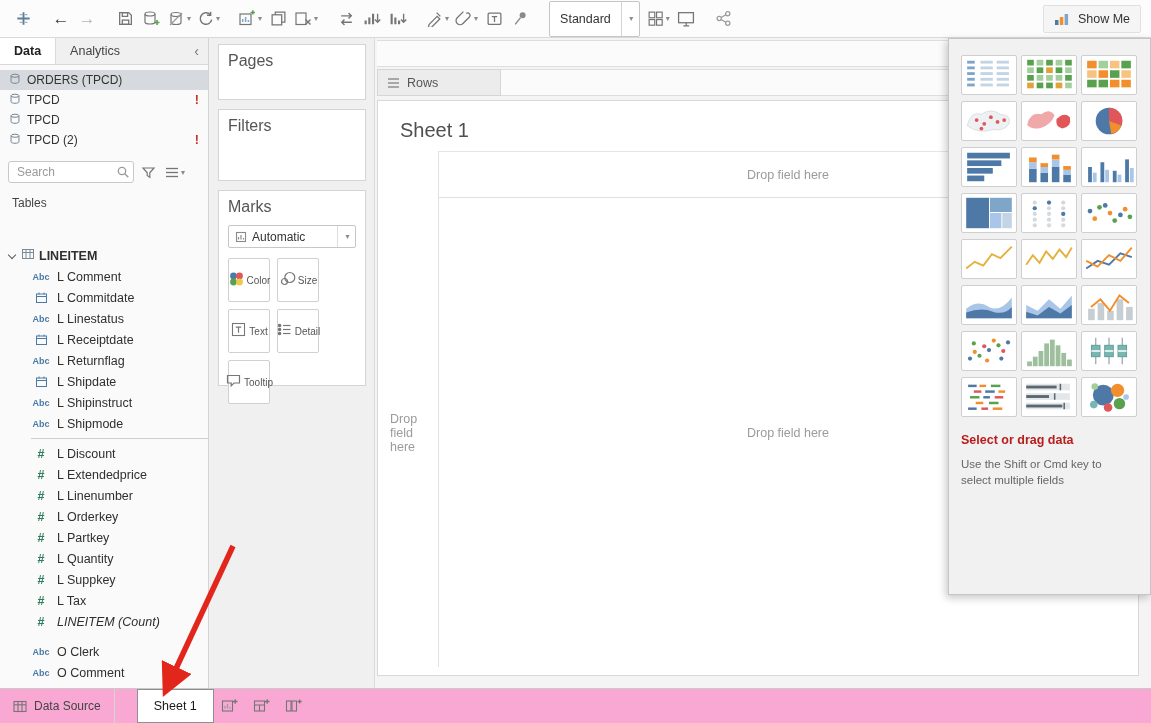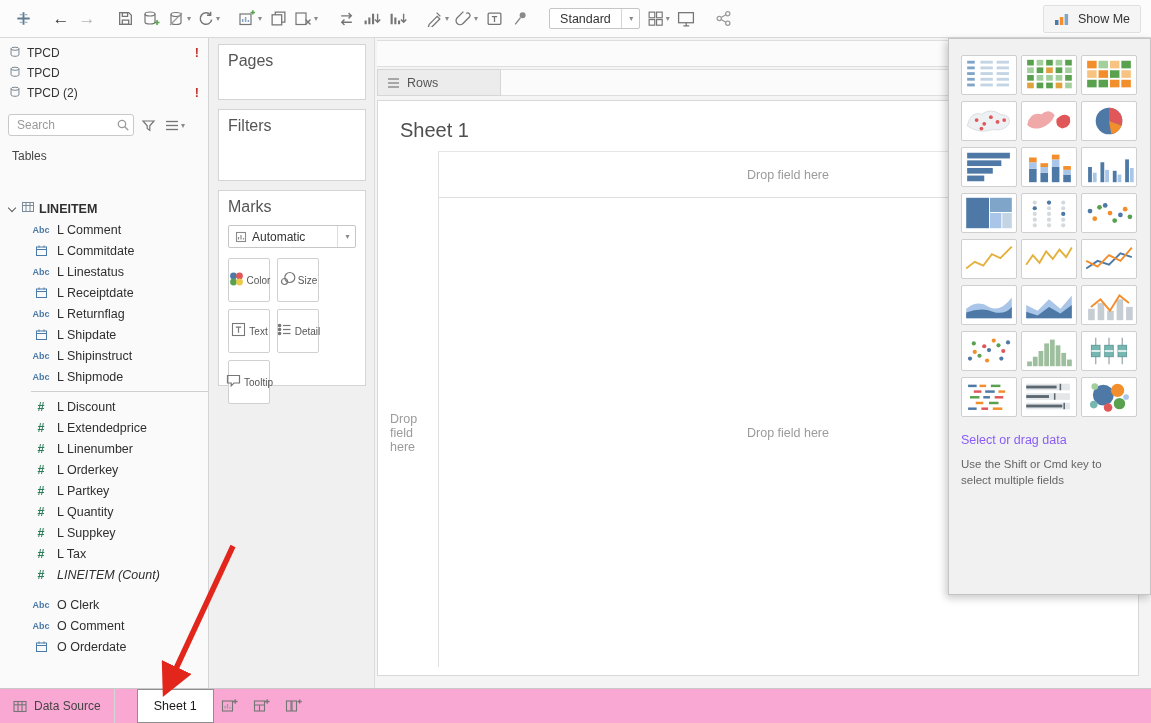--- a/index.html
+++ b/index.html
@@ -10,21 +10,21 @@
   
   .toolbar { position:absolute; top:0; left:0; right:0; height:38px; background:#fcfcfc;
              border-bottom:1px solid #d9d9d9; display:flex; align-items:center; padding:0 10px; }
   .tbtn { height:28px; min-width:26px; display:flex; align-items:center; justify-content:center;
           border-radius:2px; padding:0 3px; cursor:default; }
   .glyph { font-size:17px; line-height:1; }
   .arrow-dark { color:#3c3c3c; font-weight:bold; }
   .arrow-gray { color:#b3b3b3; font-weight:bold; }
   .caret { font-size:8px; color:#8a8a8a; margin-left:2px; }
   .tgap { width:12px; }
-  .fit-select { height:21px; background:#fff; border:1px solid #c6c6c6; border-radius:2px;
+  .fit-select { height:36px; background:#fff; border:1px solid #c6c6c6; border-radius:2px;
                 display:flex; align-items:center; margin:0 4px; }
   .fit-select .fit-label { font-size:12.5px; color:#333; padding:0 10px; min-width:70px; }
   .fit-select .fit-caret-box { width:18px; height:100%; border-left:1px solid #d4d4d4;
                 display:flex; align-items:center; justify-content:center; }
   .showme-btn { margin-left:auto; display:flex; align-items:center; gap:8px; padding:5px 10px;
                 border-radius:2px; background:#f5f5f5; border:1px solid #e0e0e0; }
   .showme-btn span.lbl { font-size:12.5px; color:#333; }
 
   
   .sidebar { position:absolute; top:38px; left:0; width:209px; bottom:35px; background:#fafafa;
@@ -100,21 +100,21 @@
               align-items:center; justify-content:center; }
   .drop-hint { color:#9b9b9b; font-size:12.5px; }
 
   
   .showme { position:absolute; top:38px; right:0; width:203px; height:557px; background:#f1f1f1;
             border:1px solid #c5c5c5; box-shadow:-2px 3px 8px rgba(0,0,0,.22); z-index:20;
             padding:16px 12px 0 12px; }
   .sm-grid { display:grid; grid-template-columns:repeat(3,56px); gap:6px 4px; }
   .sm-tile { width:56px; height:40px; background:#fff; border:1px solid #cfcfcf; border-radius:2px;
              padding:0; overflow:hidden; }
-  .sm-title { font-size:12.5px; font-weight:normal; color:#8b5cf6; margin-top:16px; }
+  .sm-title { font-size:12.5px; font-weight:bold; color:#b91c1c; margin-top:16px; }
   .sm-text { font-size:11.5px; color:#666; margin-top:9px; line-height:1.4; width:152px; }
 
   
   .bottombar { position:absolute; left:0; right:0; bottom:0; height:35px; background:#f9a8d4;
                border-top:1px solid #c9c9c9; display:flex; align-items:stretch; }
   .bb-tab-ds { display:flex; align-items:center; gap:7px; padding:0 13px; font-size:12px; color:#444;
                border-right:1px solid #d6d6d6; }
   .bb-tab-sheet { display:flex; align-items:center; padding:0 16px; background:#fff;
                   border:1px solid #8f8f8f; font-size:12.5px; color:#1a1a1a; margin-left:22px; }
   .bb-new { width:32px; display:flex; align-items:center; justify-content:center; }
@@ -292,21 +292,35 @@
       <svg width="16" height="16" viewBox="0 0 16 16">
           <rect x="1" y="9" width="3.5" height="5" fill="#4e79a7"></rect>
           <rect x="5.8" y="6" width="3.5" height="8" fill="#f28e2b"></rect>
           <rect x="10.6" y="3" width="3.5" height="11" fill="#7fa5c9"></rect>
         </svg>
       <span class="lbl">Show Me</span>
     </div>
   </div>
 
   <div class="sidebar">
+    <div class="side-tabs">
+      <div class="side-tab active">Data</div>
+      <div class="side-tab">Analytics</div>
+      <div class="collapse">‹</div>
+    </div>
     <div class="ds-list">
+        <div class="ds-row selected">
+          <span class="ds-ic"><svg width="12" height="12" viewBox="0 0 14 14">
+              <g fill="none" stroke="#6f7f8c" stroke-width="1.1">
+                <ellipse cx="7" cy="3.2" rx="4.6" ry="1.8"></ellipse>
+                <path d="M2.4 3.2 v7 c0 1 2 1.8 4.6 1.8 s4.6 -0.8 4.6 -1.8 v-7"></path>
+              </g>
+            </svg></span>
+          <span class="ds-name">ORDERS (TPCD)</span>
+        </div>
         <div class="ds-row">
           <span class="ds-ic"><svg width="12" height="12" viewBox="0 0 14 14">
               <g fill="none" stroke="#6f7f8c" stroke-width="1.1">
                 <ellipse cx="7" cy="3.2" rx="4.6" ry="1.8"></ellipse>
                 <path d="M2.4 3.2 v7 c0 1 2 1.8 4.6 1.8 s4.6 -0.8 4.6 -1.8 v-7"></path>
               </g>
             </svg></span>
           <span class="ds-name">TPCD</span>
           <span class="warn">!</span>
         </div>

